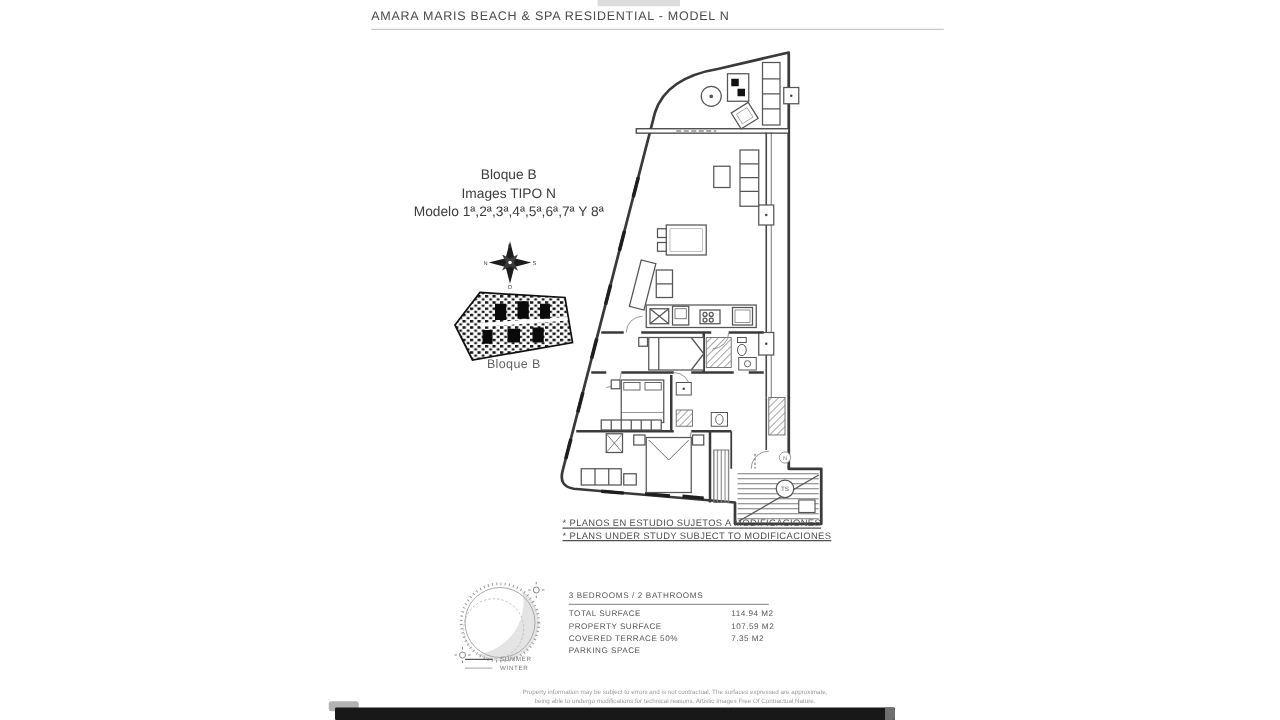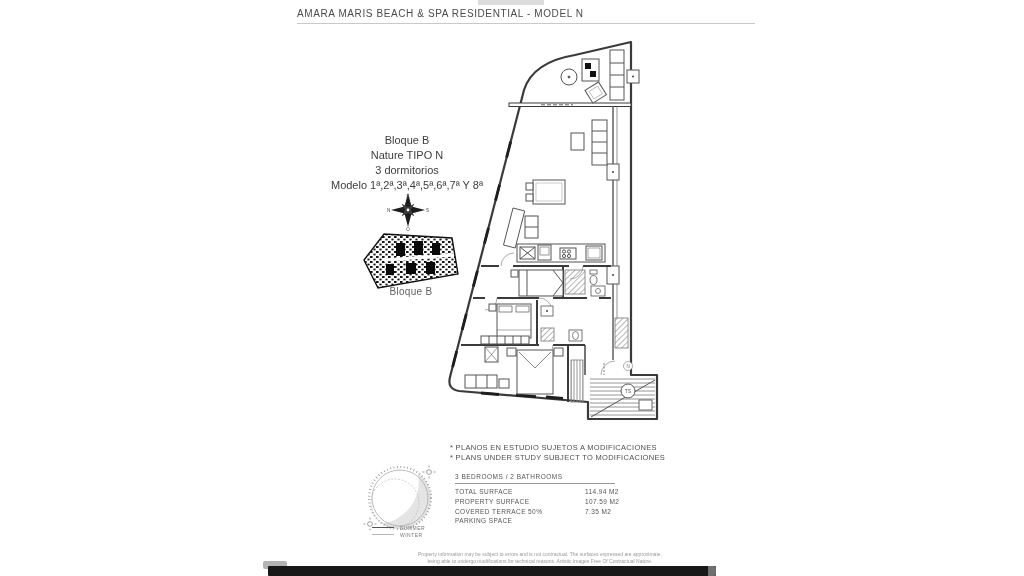--- a/index.html
+++ b/index.html
@@ -13,21 +13,21 @@
   
   #info-block{left:322px;top:133px;width:170px;text-align:center;color:#3d3d3d;}
   #info-block div{font-size:11px;line-height:15px;}
   
   #compass{left:386px;top:192px;}
   #siteplan{left:358px;top:226px;}
   #siteplan-label{left:358px;top:286px;width:106px;text-align:center;font-size:10px;color:#636363;letter-spacing:0.3px;}
   
   #floorplan{left:441px;top:30px;}
   
-  #plan-notes{left:450px;top:443px;font-size:7.5px;line-height:10px;letter-spacing:0.3px;color:#4f4f4f;}
+  #plan-notes{left:450px;top:414px;font-size:7.5px;line-height:10px;letter-spacing:0.3px;color:#4f4f4f;text-decoration:underline;}
   
   #sun{left:362px;top:461px;}
   #sun-legend{left:372px;top:524px;font-size:5px;color:#777;}
   .leg-row{display:flex;align-items:center;height:7px;}
   .leg-line{display:inline-block;width:22px;height:1.5px;margin-right:6px;}
   .leg-line.summer{background:#555;}
   .leg-line.winter{background:#b5b5b5;height:1px;}
   .leg-label{letter-spacing:0.5px;}
   
   #stable{left:455px;top:473px;width:165px;font-size:6.5px;color:#555;}
@@ -48,22 +48,21 @@
 
 <div id="canvas">
 
   <div class="abs" id="top-edge"></div>
 
   <div class="abs" id="page-title">AMARA MARIS BEACH &amp; SPA RESIDENTIAL - MODEL N</div>
   <div class="abs" id="title-rule"></div>
 
   <div class="abs" id="info-block">
     <div>Bloque B</div>
-    <div>Nature TIPO N</div>
-    <div>3 dormitorios</div>
+    <div>Images TIPO N</div>
     <div>Modelo 1ª,2ª,3ª,4ª,5ª,6ª,7ª Y 8ª</div>
   </div>
 
   <svg class="abs" id="compass" width="44" height="40" viewBox="0 0 44 40">
     <path d="M22,1 L25.5,14.5 L39,18 L25.5,21.5 L22,35 L18.5,21.5 L5,18 L18.5,14.5 Z" fill="#1c1c1c"></path>
     <path transform="rotate(45 22 18)" d="M22,9 L24.2,15.8 L31,18 L24.2,20.2 L22,27 L19.8,20.2 L13,18 L19.8,15.8 Z" fill="#3a3a3a"></path>
     <circle cx="22" cy="18" r="1.4" fill="#fff"></circle>
     <text x="22" y="6" font-size="4.5" text-anchor="middle" fill="#444">E</text>
     <text x="22" y="39" font-size="4.5" text-anchor="middle" fill="#444">O</text>
     <text x="2.5" y="20" font-size="4.5" text-anchor="middle" fill="#444">N</text>

